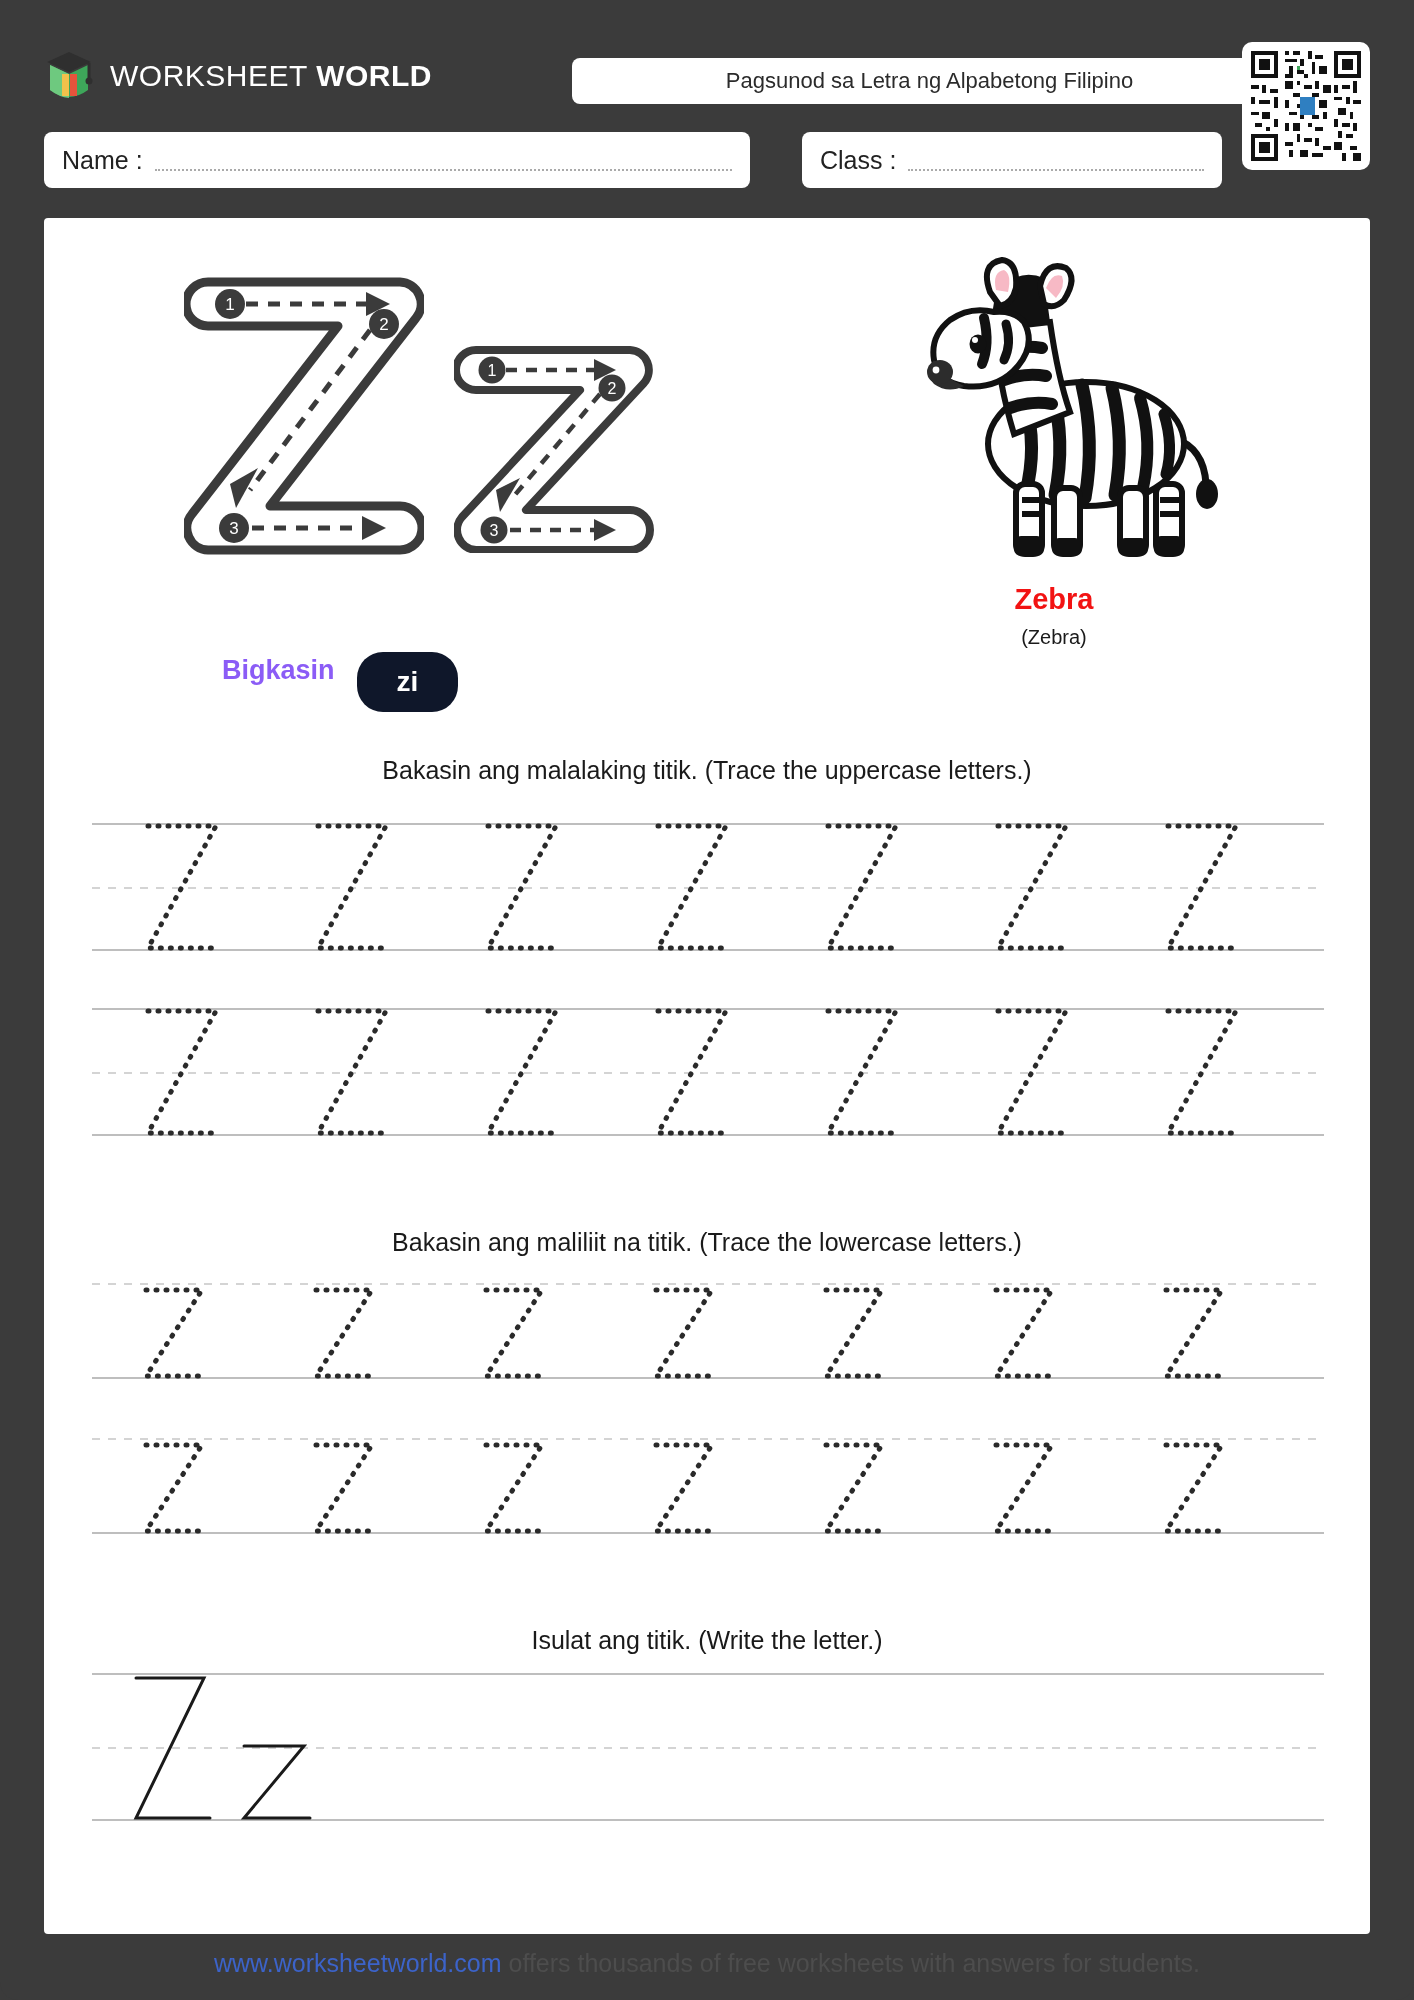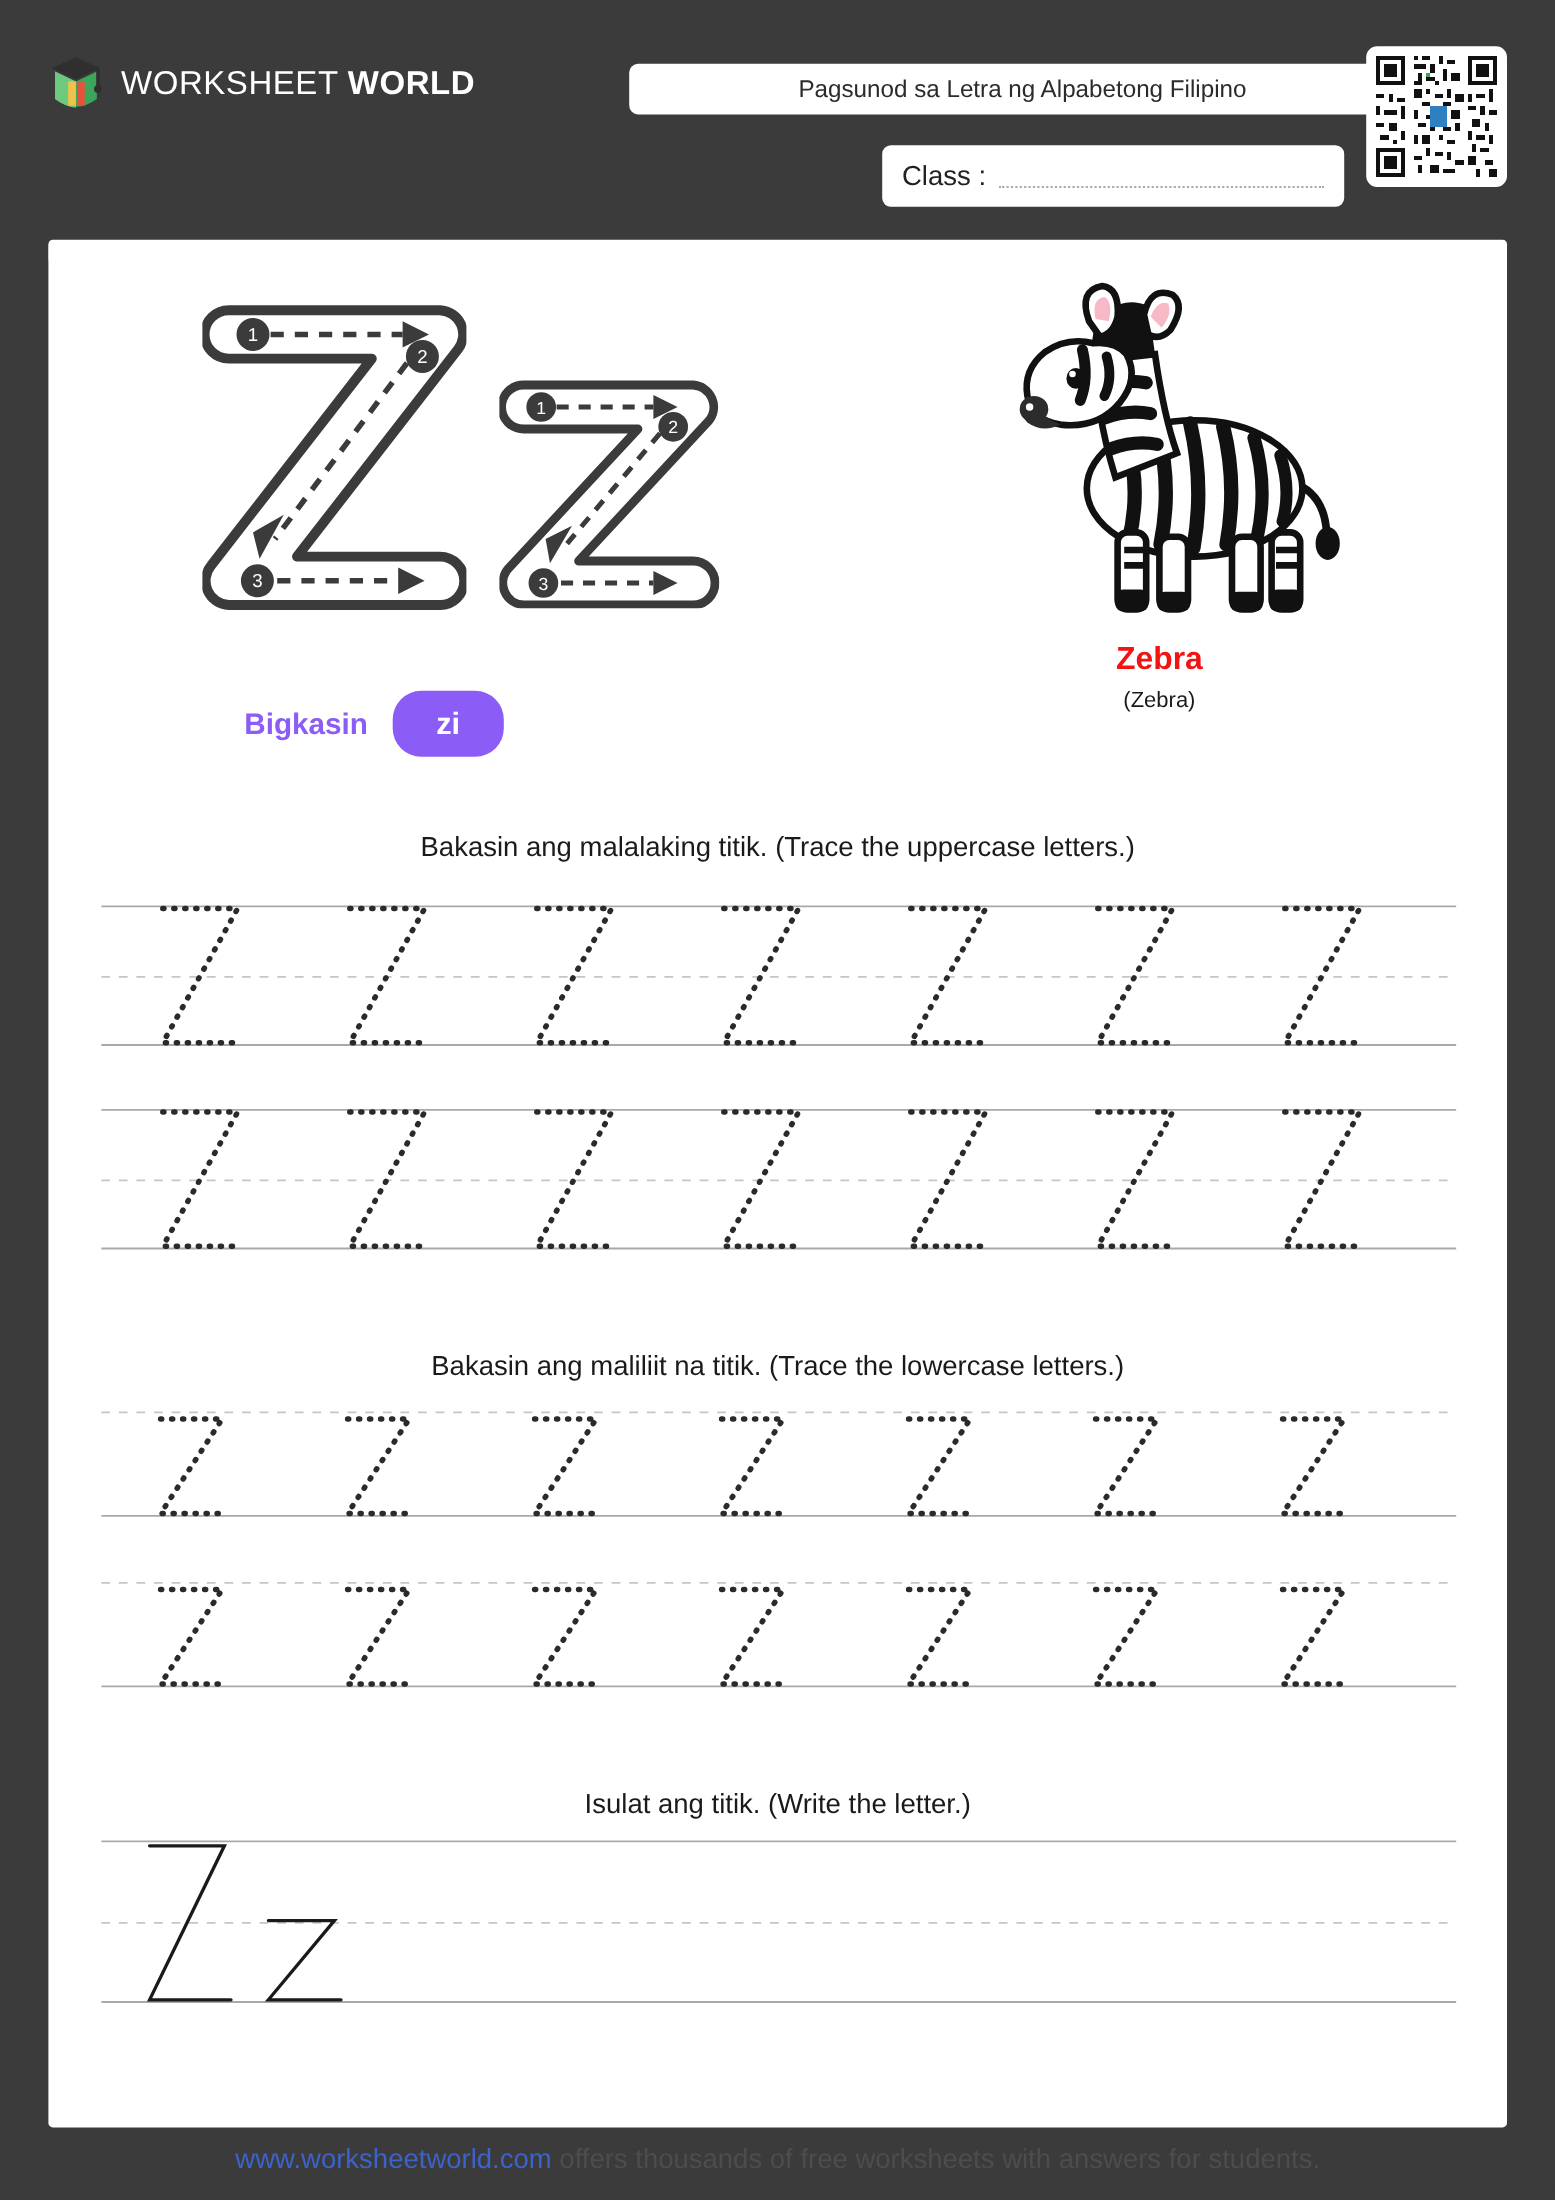--- a/index.html
+++ b/index.html
@@ -116,26 +116,27 @@
 
   .pron-row {
     position: absolute;
     left: 178px; top: 390px;
     display: flex;
     align-items: center;
     gap: 22px;
   }
   .pron-label { font-size: 27px; font-weight: 700; color: #8b5cf6; }
   .pron-pill {
-    background: #8b5cf6;
+    background: #0f172a;
     color: #ffffff;
     border-radius: 26px;
     padding: 14px 40px;
     font-size: 28px;
     font-weight: 700;
+    margin-top: 24px;
   }
 
   .animal {
     position: absolute;
     left: 830px; top: 10px;
     width: 360px; height: 330px;
   }
   .animal-word {
     position: absolute;
     left: 830px; top: 345px;
@@ -296,20 +297,24 @@
             <rect x="26" y="25" width="2" height="1"></rect>
           <rect x="24" y="27" width="1" height="2"></rect>
             <rect x="27" y="27" width="2" height="2"></rect>
           <rect x="12" y="4" width="1" height="1" fill="#3ea65a"></rect>
           <rect x="13" y="12" width="4" height="5" fill="#ffffff"></rect>
           <rect x="13" y="12" width="4" height="5" fill="#2f7fc1"></rect>
         </g>
       </svg>
     </div>
 
+    <div class="field field-name">
+      <span class="label">Name :</span>
+      <span class="dotline" placeholder=""></span>
+    </div>
 
     <div class="field field-class">
       <span class="label">Class :</span>
       <span class="dotline" placeholder=""></span>
     </div>
   </div>
 
   <div class="sheet">
 
     <svg class="torn-top" viewBox="0 0 1326 22" preserveAspectRatio="none">

